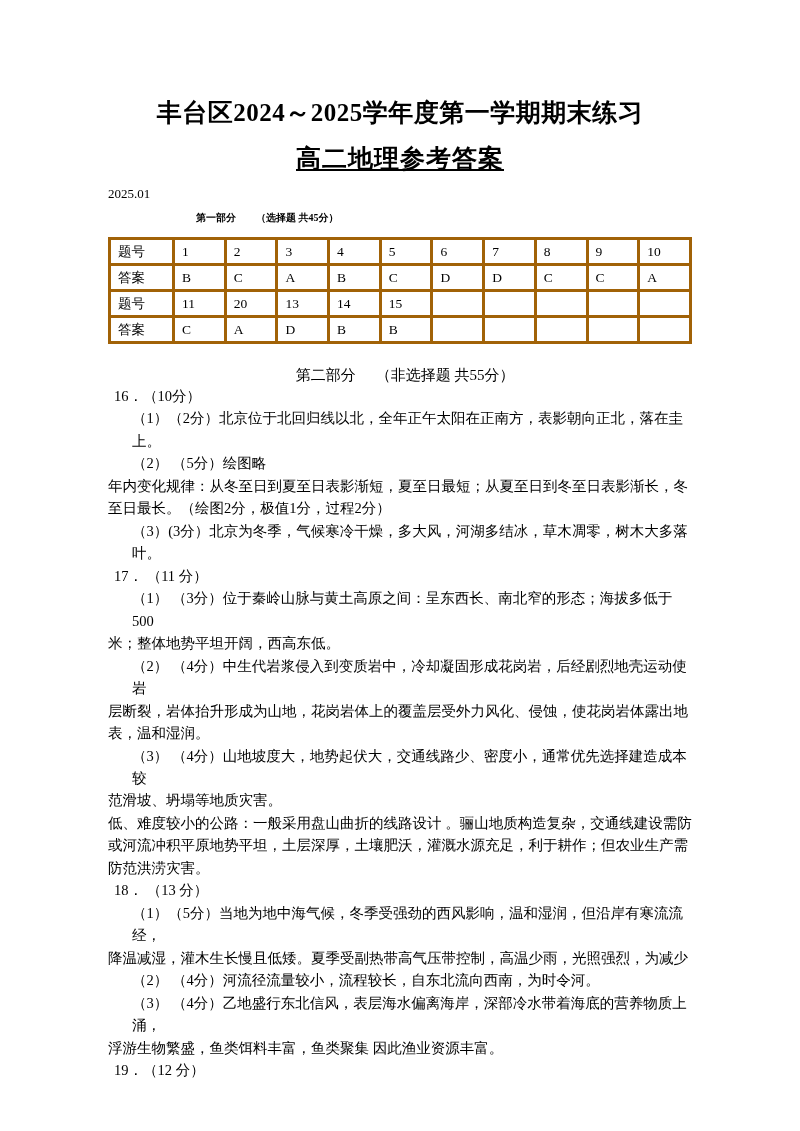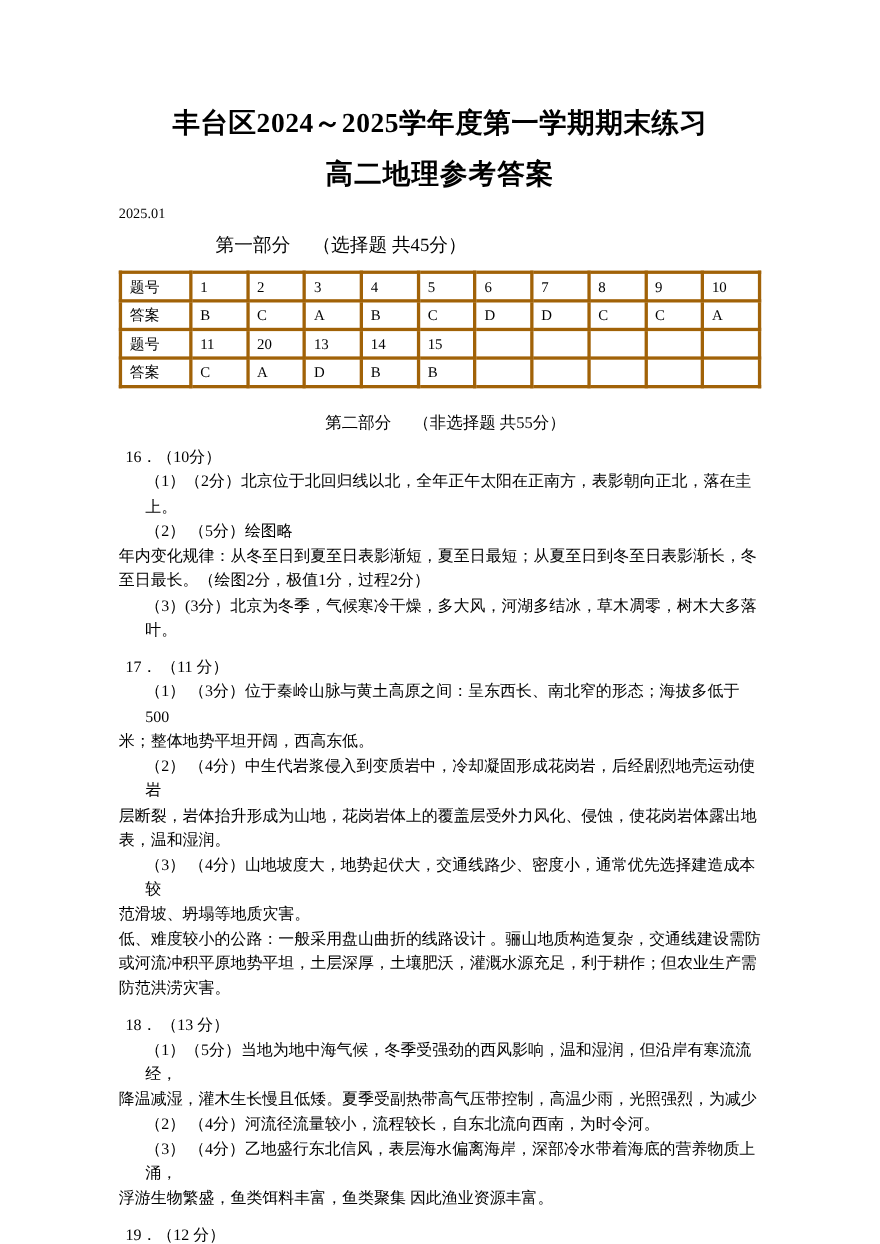--- a/index.html
+++ b/index.html
@@ -30,32 +30,34 @@
     margin-top: 98px;
     line-height: 1.2;
   }
   .title-sub {
     text-align: center;
     font-size: 25px;
     font-weight: bold;
     letter-spacing: 1px;
     margin-top: 16px;
     line-height: 1.2;
+    text-decoration: underline;
   }
   .date-line {
     text-align: left;
     font-size: 13px;
     font-family: Liberation Serif, serif;
     margin-top: 12px;
     padding-right: 22px;
   }
   .part-heading {
-    font-size: 17px;
+    font-size: 10px;
     margin-top: 9px;
     padding-left: 88px;
+    font-weight: bold;
   }
   .part-heading .gap {
     display: inline-block;
     width: 20px;
   }
   .answer-table {
     border-collapse: collapse;
     margin: 12px auto 0 auto;
     width: 100%;
     table-layout: fixed;
@@ -77,21 +79,20 @@
     text-align: center;
     font-size: 15px;
     margin-top: 22px;
     padding-left: 10px;
   }
   .part2-heading .gap {
     display: inline-block;
     width: 20px;
   }
   .qblock {
-    margin-top: 11px;
     font-size: 14.5px;
     line-height: 1.55;
   }
   .qnum {
     padding-left: 6px;
   }
   .qline {
     text-indent: 0;
   }
   .indent1 {

